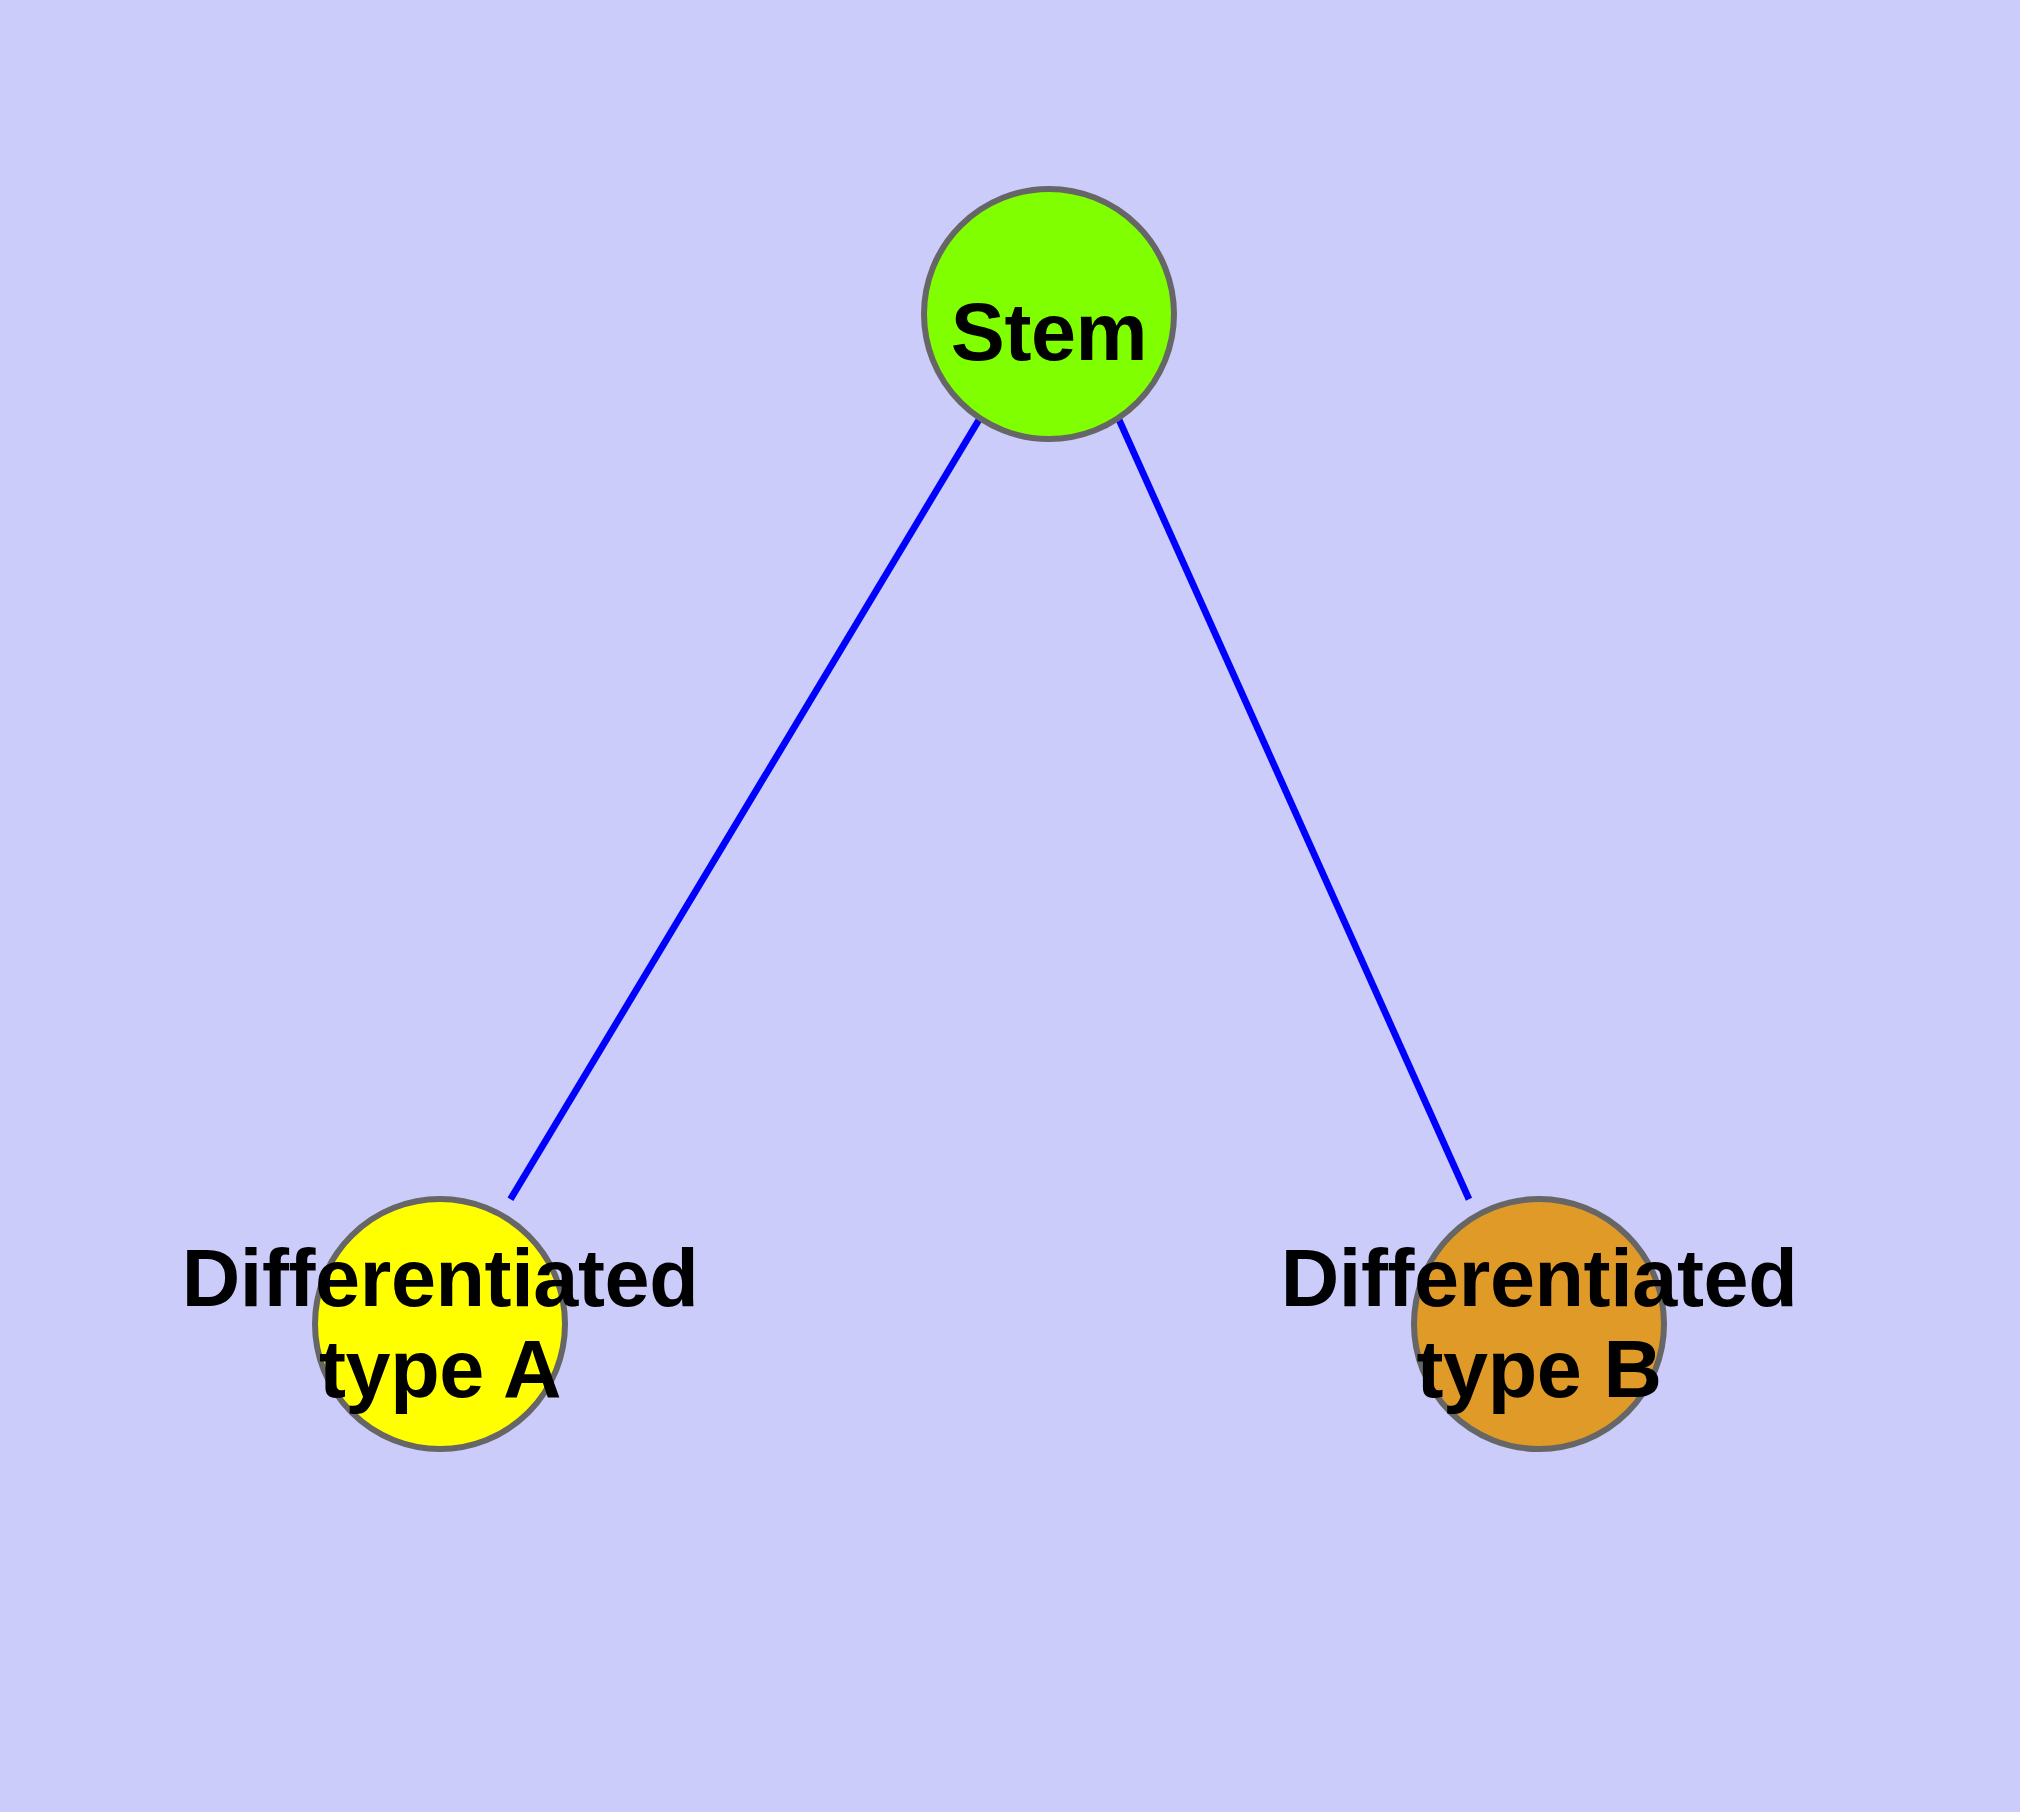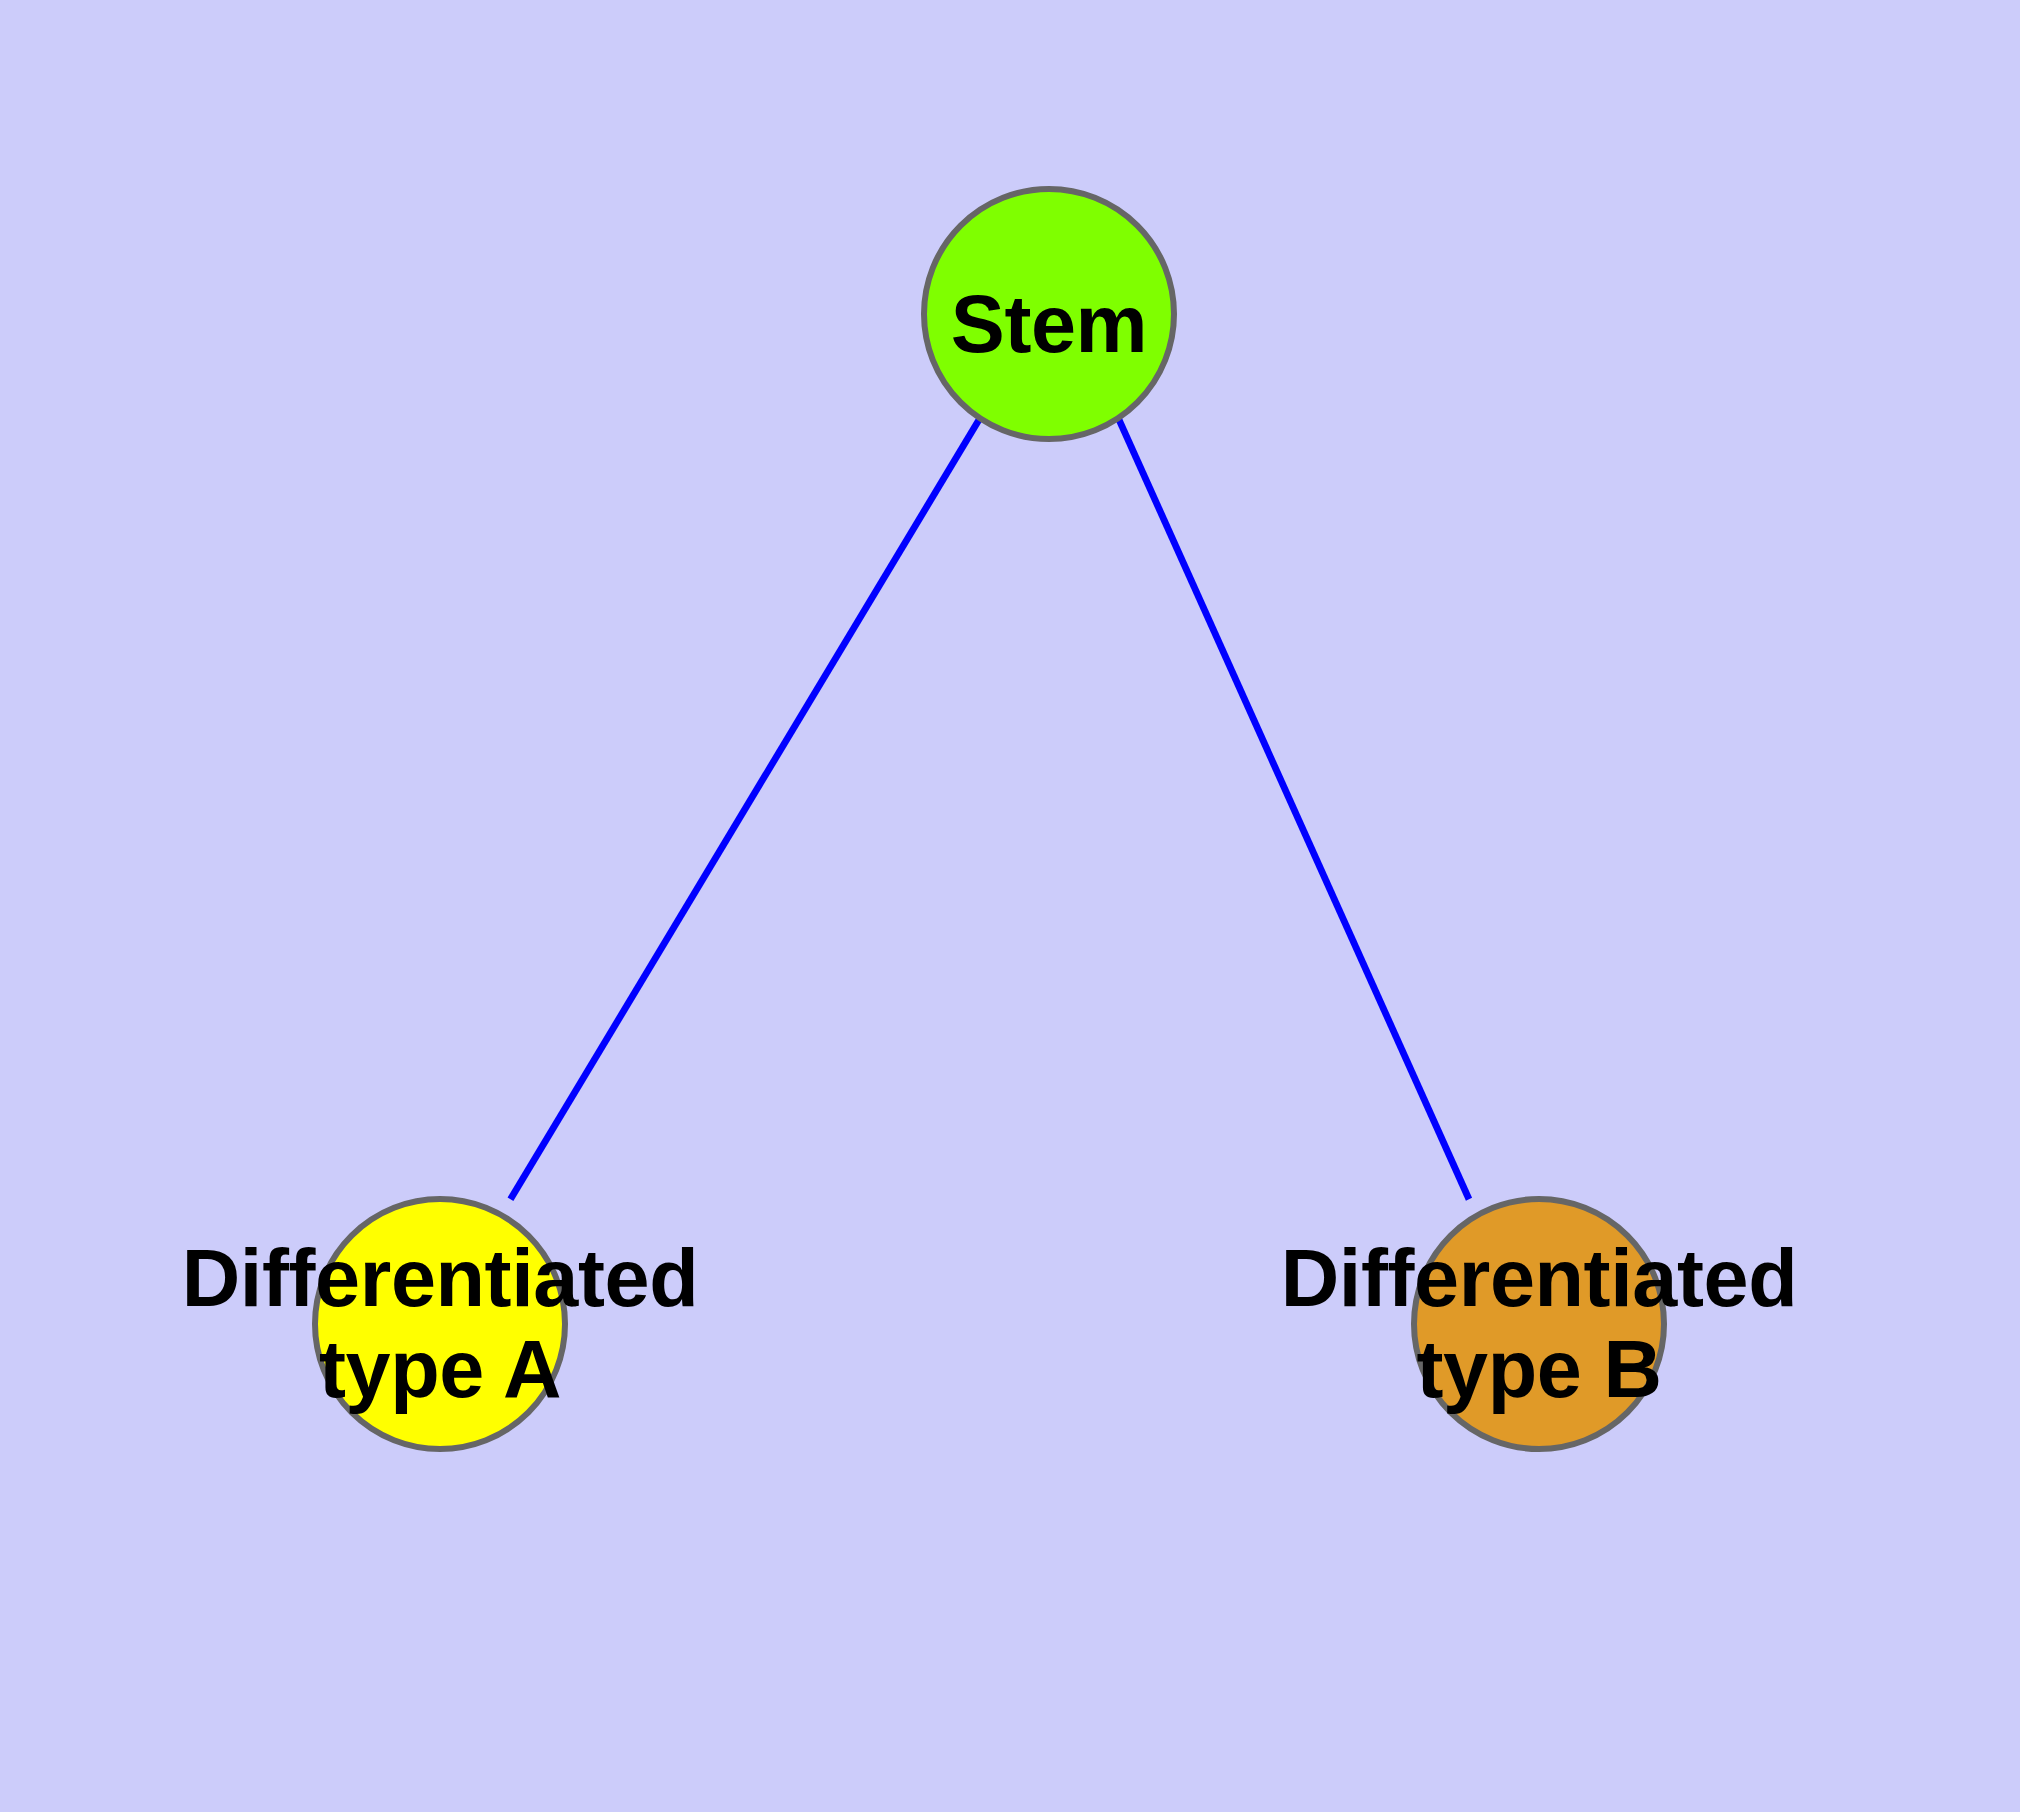--- a/index.html
+++ b/index.html
@@ -51,20 +51,20 @@
 
   <svg id="edge-layer" viewBox="0 0 2384 2138">
     <line x1="1155" y1="495" x2="602" y2="1415" stroke="#0000ff" stroke-width="8" stroke-linecap="butt"></line>
     <line x1="1320" y1="495" x2="1733" y2="1415" stroke="#0000ff" stroke-width="8" stroke-linecap="butt"></line>
   </svg>
 
   <div class="node" style="left: 921px; top: 186px; width: 256px; height: 256px; background: rgb(127, 255, 0); border-color: rgb(102, 102, 102);"></div>
   <div class="node" style="left: 312px; top: 1196px; width: 256px; height: 256px; background: rgb(255, 255, 0); border-color: rgb(102, 102, 102);"></div>
   <div class="node" style="left: 1411px; top: 1196px; width: 256px; height: 256px; background: rgb(224, 154, 40); border-color: rgb(102, 102, 102);"></div>
 
-  <div class="node-label" style="left: 1049px; top: 324px;">Stem</div>
+  <div class="node-label" style="left: 1049px; top: 332px;">Stem</div>
   <div class="node-label" style="left: 440px; top: 1324px;">Differentiated
 type A</div>
   <div class="node-label" style="left: 1539px; top: 1324px;">Differentiated
 type B</div>
 
 </div>
 
 
 </body></html>

